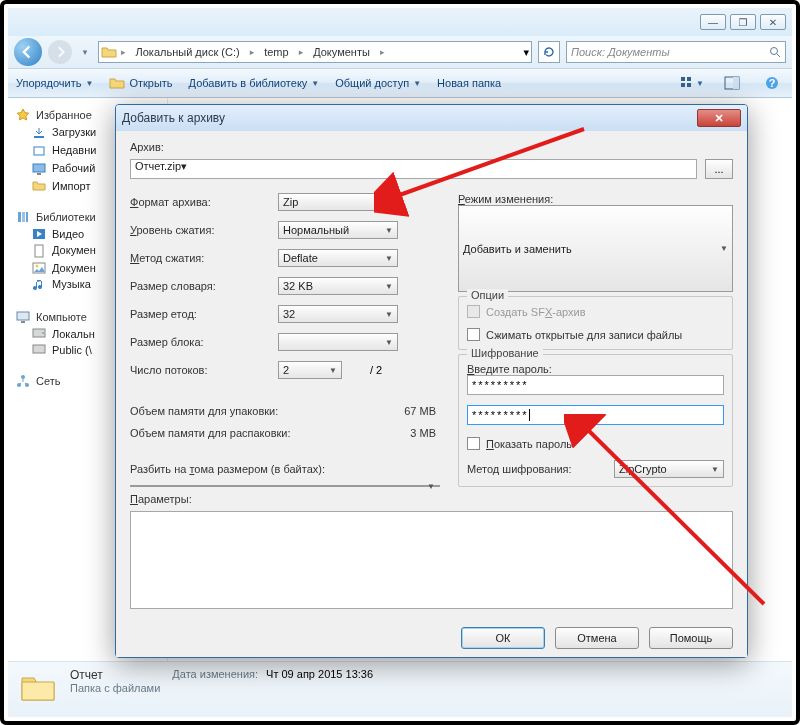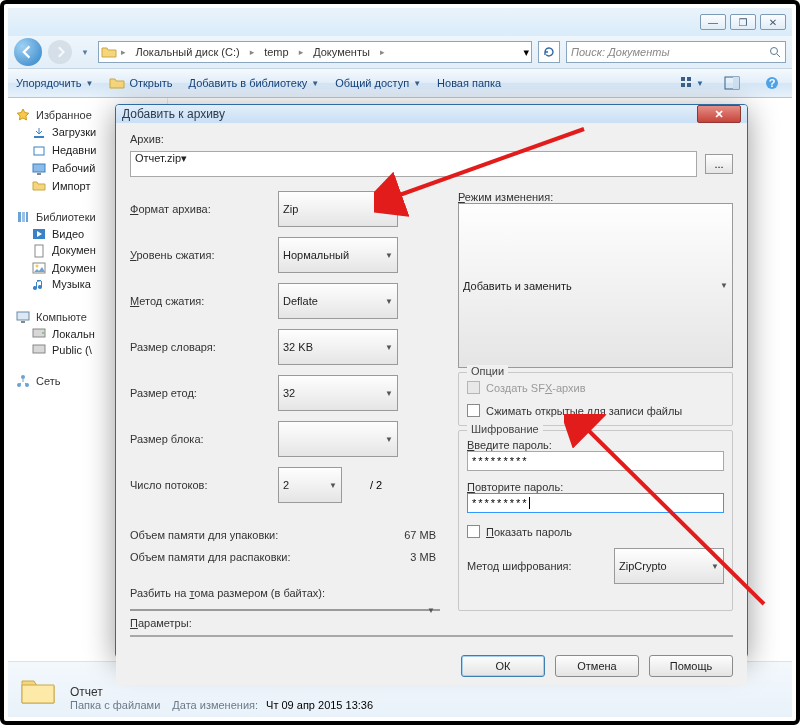--- a/index.html
+++ b/index.html
@@ -20,42 +20,42 @@
 .toolbar .tbitem{color:#14427a;display:flex;align-items:center;gap:4px}
 .toolbar .tbitem .dd{font-size:8px;color:#3a608a}
 .toolbar .spacer{flex:1}
 .toolbar .tbiconbtn{width:24px;height:22px;border:none;display:flex;align-items:center;justify-content:center;color:#2f6aa3}
 .body{flex:1;display:flex;overflow:hidden}
 .sidebar{width:160px;background:#fff;border-right:1px solid #e2e9f0;padding:8px 4px;overflow:hidden}
 .sidegroup{margin-bottom:14px}
 .sidehdr{display:flex;align-items:center;gap:6px;color:#333;padding:2px 4px}
 .sideitem{display:flex;gap:6px;color:#222;padding:2px 4px 2px 20px}
 .content{flex:1;background:#fff;position:relative}
-.details{height:56px;border-top:1px solid #d9e3ec;background:linear-gradient(#f3f8fc,#e9f2fa);display:flex;align-items:flex-end;padding:6px 10px;gap:12px}
+.details{height:56px;border-top:1px solid #d9e3ec;background:linear-gradient(#f3f8fc,#e9f2fa);display:flex;align-items:flex-start;padding:6px 10px;gap:12px}
 .details .bigfolder{width:40px;height:40px}
 .details .dname{font-size:12px;color:#333}
 .details .dsub{color:#6a7a88;font-size:11px}
 .details .drow{display:flex;gap:8px;align-items:center}
 
 .dialog{position:absolute;left:111px;top:100px;width:633px;height:554px;border:1px solid #2f6aa3;border-radius:4px;background:#f0f0f0;box-shadow:0 6px 30px rgba(0,0,0,.4);display:flex;flex-direction:column;z-index:20}
 .dlgtitle{height:26px;background:linear-gradient(#e3eefb,#c9dff5);display:flex;align-items:center;padding:0 6px;border-radius:3px 3px 0 0}
 .dlgtitle .txt{flex:1;color:#2b3b4c;font-size:12px}
 .dlgclose{width:44px;height:18px;background:linear-gradient(#e48e86,#c8433a);border:1px solid #913731;border-radius:2px;color:#fff;display:flex;align-items:center;justify-content:center;font-size:11px;font-weight:bold}
 .dlgbody{flex:1;padding:10px 14px 10px 14px;display:flex;flex-direction:column;gap:6px}
 .row{display:flex;align-items:center;gap:8px}
 .lbl{color:#333;white-space:nowrap}
 .lbl u{text-decoration:underline}
-.txtinput{flex:1;height:26px;border:1px solid #a8a8a8;background:#fff;padding:0 4px;color:#222}
+.txtinput{flex:1;height:20px;border:1px solid #a8a8a8;background:#fff;padding:0 4px;color:#222}
 .browsebtn{width:28px;height:20px;border:1px solid #9a9a9a;background:linear-gradient(#fefefe,#e5e5e5);display:flex;align-items:center;justify-content:center}
 .twocol{display:flex;gap:18px;flex:1}
 .colL{flex:0 0 310px;display:flex;flex-direction:column;gap:10px}
 .colR{flex:1;display:flex;flex-direction:column;}
 .formrow{display:flex;align-items:center;gap:8px}
 .formrow .flbl{width:140px;color:#333}
-.sel{height:36px;border:1px solid #9a9a9a;background:linear-gradient(#fefefe,#e5e5e5);padding:0 18px 0 4px;color:#222;position:relative;display:flex;align-items:center;flex:1}
+.sel{height:18px;border:1px solid #9a9a9a;background:linear-gradient(#fefefe,#e5e5e5);padding:0 18px 0 4px;color:#222;position:relative;display:flex;align-items:center;flex:1}
 .sel .arrow{position:absolute;right:4px;font-size:8px;color:#555}
 .statline{display:flex;justify-content:space-between;color:#333;padding-right:4px}
 .group{border:1px solid #c8c8c8;border-radius:2px;padding:8px;margin-top:4px;position:relative}
 .group .gtitle{position:absolute;top:-8px;left:8px;background:#f0f0f0;padding:0 4px;color:#444}
 .chk{width:13px;height:13px;border:1px solid #8a8a8a;background:#fff;display:inline-block;vertical-align:middle}
 .chk.disabled{background:#e8e8e8;border-color:#b5b5b5}
 .chkrow{display:flex;align-items:center;gap:6px;color:#333}
 .chkrow.disabled{color:#9a9a9a}
 .pwdbox{width:100%;height:20px;border:1px solid #a8a8a8;background:#fff;padding:0 4px;font-family:monospace;letter-spacing:2px;font-size:6px;display:flex;align-items:center}
 .pwdbox.focus{border:1px solid #3399ff}
@@ -431,21 +431,20 @@
           </div>
         </div>
 
         <div class="group" style="flex:1">
           <span class="gtitle">Шифрование</span>
           <div class="lbl"><u>В</u>ведите пароль:</div>
           <div class="pwdbox">
               <span>*********</span>
             </div>
           <div style="height:10px"></div>
-          <div class="lbl"><u>П</u>овторите пароль:</div>
           <div class="pwdbox focus">
               <span>*********</span>
               <span style="border-left:1px solid #000;height:12px;display:inline-block"></span>
             </div>
           <div style="height:12px"></div>
           <div class="chkrow">
             <span class="chk"></span>
             <span><u>П</u>оказать пароль</span>
           </div>
           <div style="height:10px"></div>

